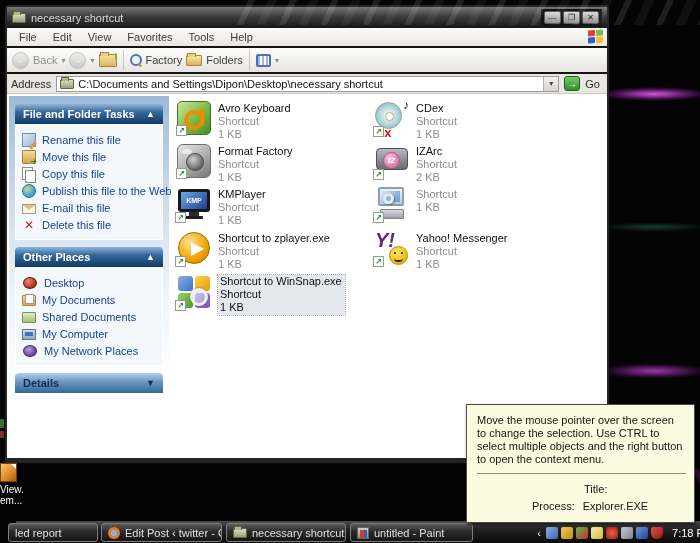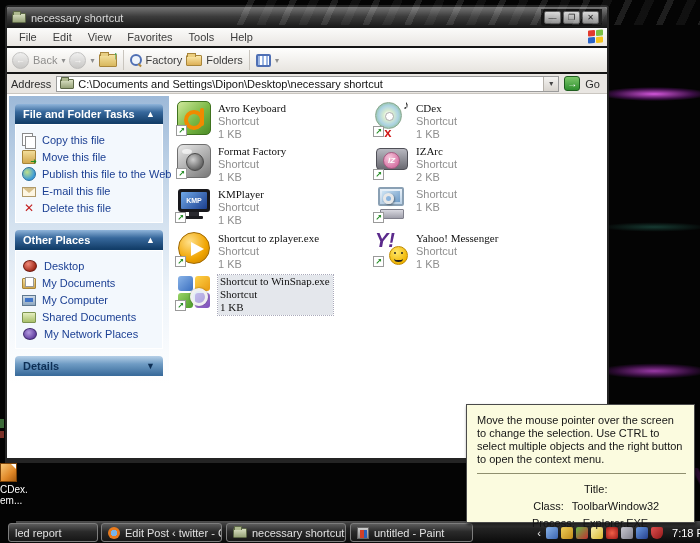--- a/index.html
+++ b/index.html
@@ -101,21 +101,21 @@
   .mi-pc { background:linear-gradient(180deg,#cfdce8,#8fa8c0); border:1px solid #5f7890; height:11px; margin-top:1px; }
   .mi-pc::after { content:""; position:absolute; left:2px; top:2px; right:2px; bottom:3px; background:#3f74c8; }
   .mi-net { border-radius:50%; background:radial-gradient(circle at 40% 35%, #b49ae0, #5f3d9e 75%); border:1px solid #402a70; width:12px; height:12px; margin:1px; }
 
   
   .tile { position:absolute; width:196px; display:flex; gap:7px; }
   .fi { position:relative; width:34px; height:34px; flex:0 0 auto; }
   .sc-arrow { position:absolute; left:-2px; bottom:-2px; width:11px; height:11px; background:#fff; border:1px solid #9a9a9a;
     color:#1f8a1f; font-size:8px; line-height:9px; text-align:center; font-weight:bold; }
   .ttxt { font-size:11px; line-height:13px; padding-top:1px; }
-  .ttxt .nm { color:#101010;font-family:Liberation Serif, serif; }
+  .ttxt .nm { color:#101010; }
   .ttxt .mt { color:#8e8e8e; }
   .ttxt.sel { background:#e4e7ec; outline:1px dotted #aab; padding:0 3px 1px 2px; }
 
   .ic-avro { border-radius:5px; background:linear-gradient(135deg,#cfe89a 0%,#79b844 55%,#4c8c28 100%); border:1px solid #3f721f; }
   .ic-avro::before { content:""; position:absolute; left:6px; top:8px; width:12px; height:12px; border:4px solid #f08a00; border-radius:50%; }
   .ic-avro::after { content:""; position:absolute; left:22px; top:6px; width:4px; height:18px; background:#f08a00; border-radius:2px; }
   .ic-ff { border-radius:6px; background:linear-gradient(145deg,#e8e8e8,#9a9a9a 70%,#777); border:1px solid #6f6f6f; }
   .ic-ff::before { content:""; position:absolute; left:8px; top:8px; width:16px; height:16px; border-radius:50%; background:radial-gradient(circle at 38% 35%, #cfcfcf, #5f5f5f 75%); border:1px solid #4a4a4a; }
   .ic-ff::after { content:""; position:absolute; left:4px; top:4px; width:10px; height:5px; border-radius:50%; background:rgba(255,255,255,.65); }
   .ic-kmp { }
@@ -255,26 +255,30 @@
   <div class="content">
 
     <div class="sidebar">
       <div class="panel first">
         <div class="panel-header">
           <span>File and Folder Tasks</span>
           <span class="chev">▲</span>
         </div>
         <div class="panel-body">
           <div class="p-item">
+              <span class="mi mi-rename"></span>
+              <span>Rename this file</span>
+            </div>
+          <div class="p-item">
+              <span class="mi mi-move"></span>
+              <span>Move this file</span>
+            </div>
+          <div class="p-item">
               <span class="mi mi-copy"></span>
               <span>Copy this file</span>
-            </div>
-          <div class="p-item">
-              <span class="mi mi-move"></span>
-              <span>Move this file</span>
             </div>
           <div class="p-item">
               <span class="mi mi-globe"></span>
               <span>Publish this file to the Web</span>
             </div>
           <div class="p-item">
               <span class="mi mi-mail"></span>
               <span>E-mail this file</span>
             </div>
           <div class="p-item">
@@ -292,26 +296,26 @@
         <div class="panel-body">
           <div class="p-item">
               <span class="mi mi-desktop"></span>
               <span>Desktop</span>
             </div>
           <div class="p-item">
               <span class="mi mi-docs"></span>
               <span>My Documents</span>
             </div>
           <div class="p-item">
+              <span class="mi mi-shared"></span>
+              <span>Shared Documents</span>
+            </div>
+          <div class="p-item">
               <span class="mi mi-pc"></span>
               <span>My Computer</span>
-            </div>
-          <div class="p-item">
-              <span class="mi mi-shared"></span>
-              <span>Shared Documents</span>
             </div>
           <div class="p-item">
               <span class="mi mi-net"></span>
               <span>My Network Places</span>
             </div>
         </div>
       </div>
 
       <div class="panel last">
         <div class="panel-header lite">
@@ -433,32 +437,28 @@
 </div>
 
 <div class="inspector">
   <p>Move the mouse pointer over the screen to change the selection. Use CTRL to select multiple objects and the right button to open the context menu.</p>
   <hr class="rule">
   <div class="insp-row">
     <span class="lbl">Title:</span>
     <span></span>
   </div>
   <div class="insp-row">
-    <span class="lbl">Class:</span>
-    <span>ToolbarWindow32</span>
-  </div>
-  <div class="insp-row">
     <span class="lbl">Process:</span>
     <span>Explorer.EXE</span>
   </div>
 </div>
 
 <div class="desk-icon">
   <div class="art"></div>
-  <div>CDex.</div>
+  <div>View.</div>
   <div>em...</div>
 </div>
 
 <div class="taskbar">
   <div class="task-btn" style="left:-8px;width:90px;">
     <span>led report</span>
   </div>
   <div class="task-btn" style="left:85px;width:121px;">
     <span class="ff-ico"></span>
     <span>Edit Post ‹ twitter - C...</span>

